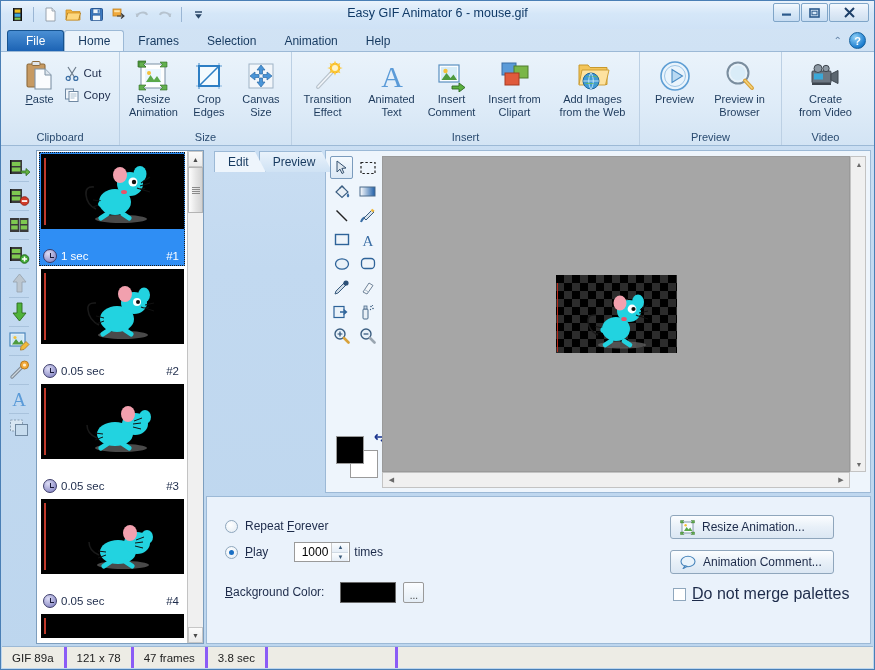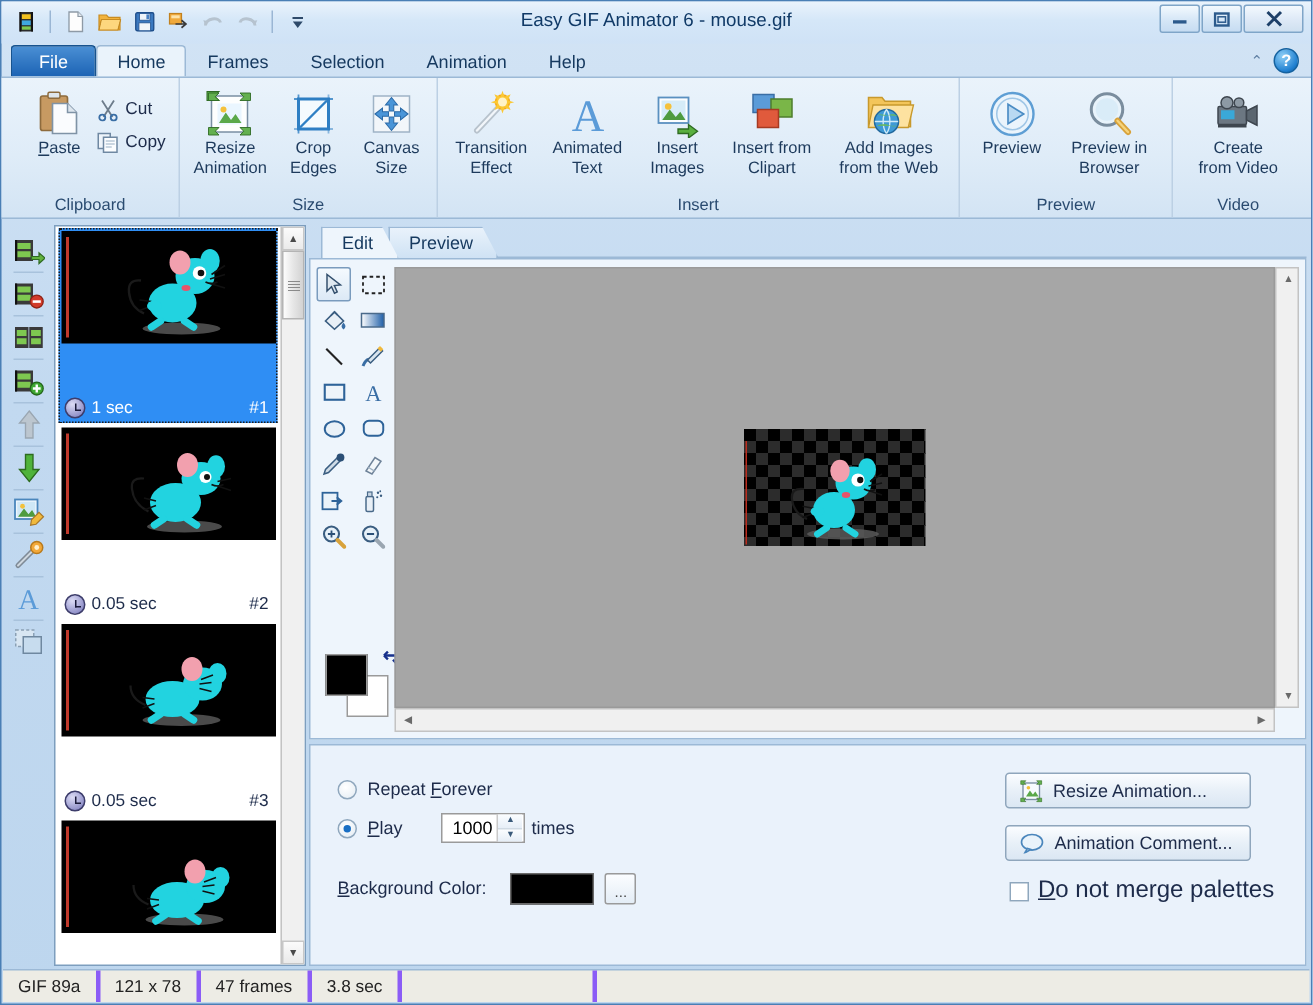--- a/index.html
+++ b/index.html
@@ -80,21 +80,21 @@
   
   .framelist { width:168px; flex:0 0 168px; background:#fff; border:1px solid #7d9ebe;
      position:relative; overflow:hidden; }
   .fl-inner { position:absolute; inset:0 16px 0 0; overflow:hidden; }
   .frame { margin:1px 2px; padding:2px; position:relative; }
   .frame.sel { background:#2f8ef4; outline:1px dotted #1a1a1a; outline-offset:-1px; }
   .thumb { width:143px; height:75px; background:#000; position:relative; margin:0 auto;
      overflow:hidden; }
   .thumb .redbar { position:absolute; left:3px; top:4px; width:2px; bottom:4px; background:#c0392b; }
   .fmeta { display:flex; align-items:center; justify-content:space-between;
-     padding:20px 4px 1px 2px; font-size:11.5px;margin-top:16px; }
+     padding:20px 4px 1px 2px; font-size:11.5px; }
   .fmeta .left { display:flex; align-items:center; gap:4px; }
   .frame.sel .fmeta { color:#fff; }
   .clock { width:14px; height:14px; border-radius:50%;
      background:radial-gradient(circle at 35% 30%,#dcdcf5,#8f8fc8 75%,#5a5a94);
      border:1px solid #3d3d6b; position:relative; }
   .clock::after { content:""; position:absolute; left:6px; top:3px; width:1px; height:5px;
      background:#1a1a3a; }
   .clock::before { content:""; position:absolute; left:6px; top:7px; width:4px; height:1px;
      background:#1a1a3a; }
   
@@ -107,21 +107,21 @@
   .sthumb { position:absolute; left:0; right:0; top:0; height:46px;
      background:linear-gradient(90deg,#fdfdfd,#e6e6e6 50%,#d2d2d2);
      border:1px solid #b4b4b4; display:flex; align-items:center; justify-content:center; }
   .grip { width:8px; height:7px; background:
       repeating-linear-gradient(#8a8a8a 0 1px, transparent 1px 2px); }
 
   
   .rightcol { flex:1; display:flex; flex-direction:column; gap:3px; min-width:0; }
 
   
-  .editor { flex:1; display:flex; flex-direction:column; min-height:0; }
+  .editor { flex:1; display:flex; flex-direction:row; min-height:0; }
   .ptabs { height:22px; flex:0 0 22px; display:flex; align-items:flex-end; padding-left:8px; }
   .ptab { height:21px; padding:0 16px 0 13px; display:flex; align-items:center; font-size:12px;
      color:#16395f; position:relative;
      background:linear-gradient(#e9f2fb,#cfe2f4);
      border:1px solid #9cb9d6; border-bottom:none;
      clip-path:polygon(0 0, calc(100% - 11px) 0, 100% 100%, 0 100%);
      margin-right:-7px; }
   .ptab.active { background:#eef5fc; z-index:3;
      clip-path:polygon(0 0, calc(100% - 11px) 0, 100% 100%, 0 100%); }
   .ptab-fill { flex:1; border-bottom:1px solid #9cb9d6; height:21px; }
@@ -432,21 +432,21 @@
             <svg width="32" height="32" viewBox="0 0 32 32">
               <rect x="3" y="5" width="20" height="17" fill="#fbfdff" stroke="#5a90c0" stroke-width="1.2"></rect>
               <rect x="5" y="7" width="16" height="13" fill="#d6ecf8"></rect>
               <circle cx="9.5" cy="11" r="2.2" fill="#f5c13b"></circle>
               <path d="M5.5 20 l5 -7 l4 5 l3 -3.5 l3.5 5.5 z" fill="#4e9b3f"></path>
               <path d="M16 26 h7 v-3 l6 4.5 l-6 4.5 v-3 h-7 z" fill="#5ab03f" stroke="#2e6a22" stroke-width="0.9"></path>
             </svg>
           </div>
           <div class="lbl">
             <span>Insert</span><br>
-            <span>Images</span>
+            <span>Comment</span>
           </div>
         </div>
         <div class="rbtn" style="min-width:68px;">
           <div class="ico">
             <svg width="32" height="32" viewBox="0 0 32 32">
               <rect x="3" y="3" width="14" height="12" fill="#5b9bd8" stroke="#3a6ea5" stroke-width="1"></rect>
               <rect x="15" y="6" width="14" height="12" fill="#7ab648" stroke="#4e7d2c" stroke-width="1"></rect>
               <rect x="6" y="13" width="14" height="12" fill="#e05a3c" stroke="#a63a22" stroke-width="1"></rect>
             </svg>
           </div>

